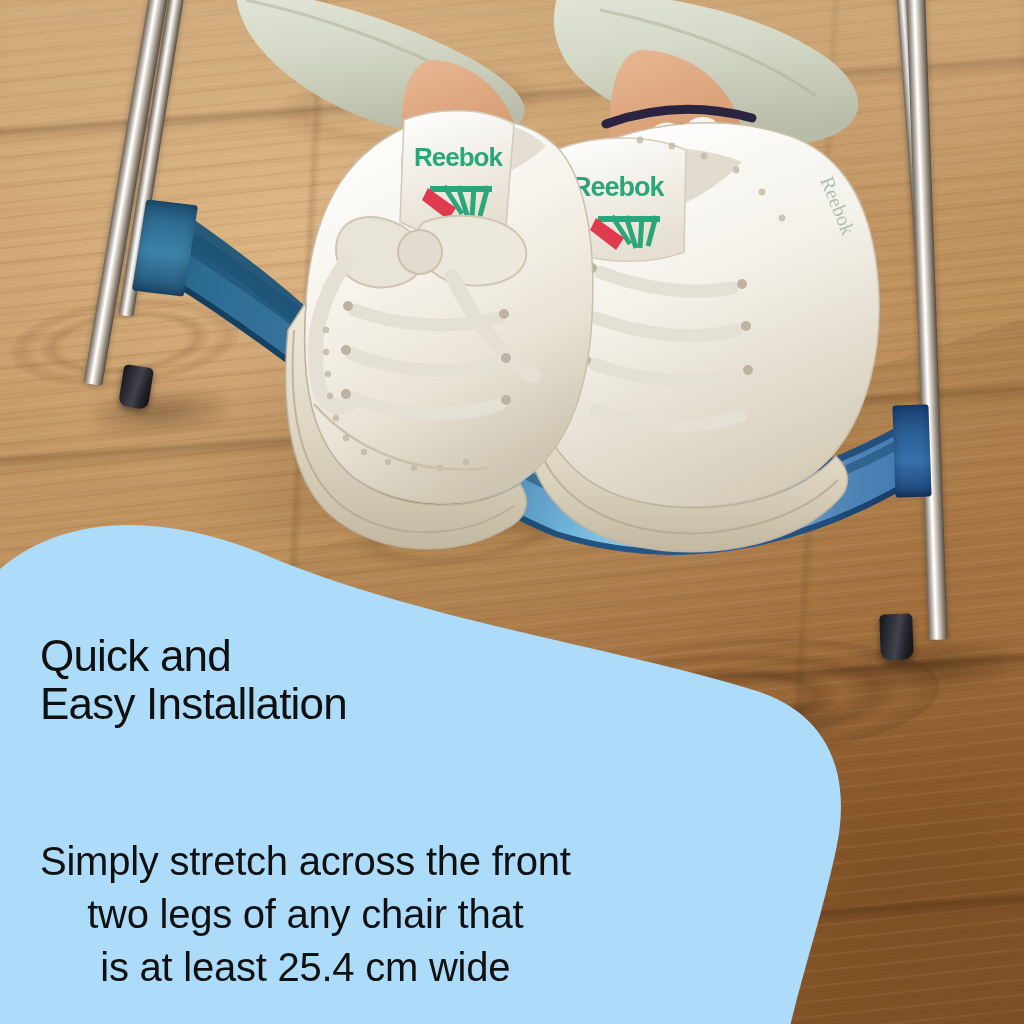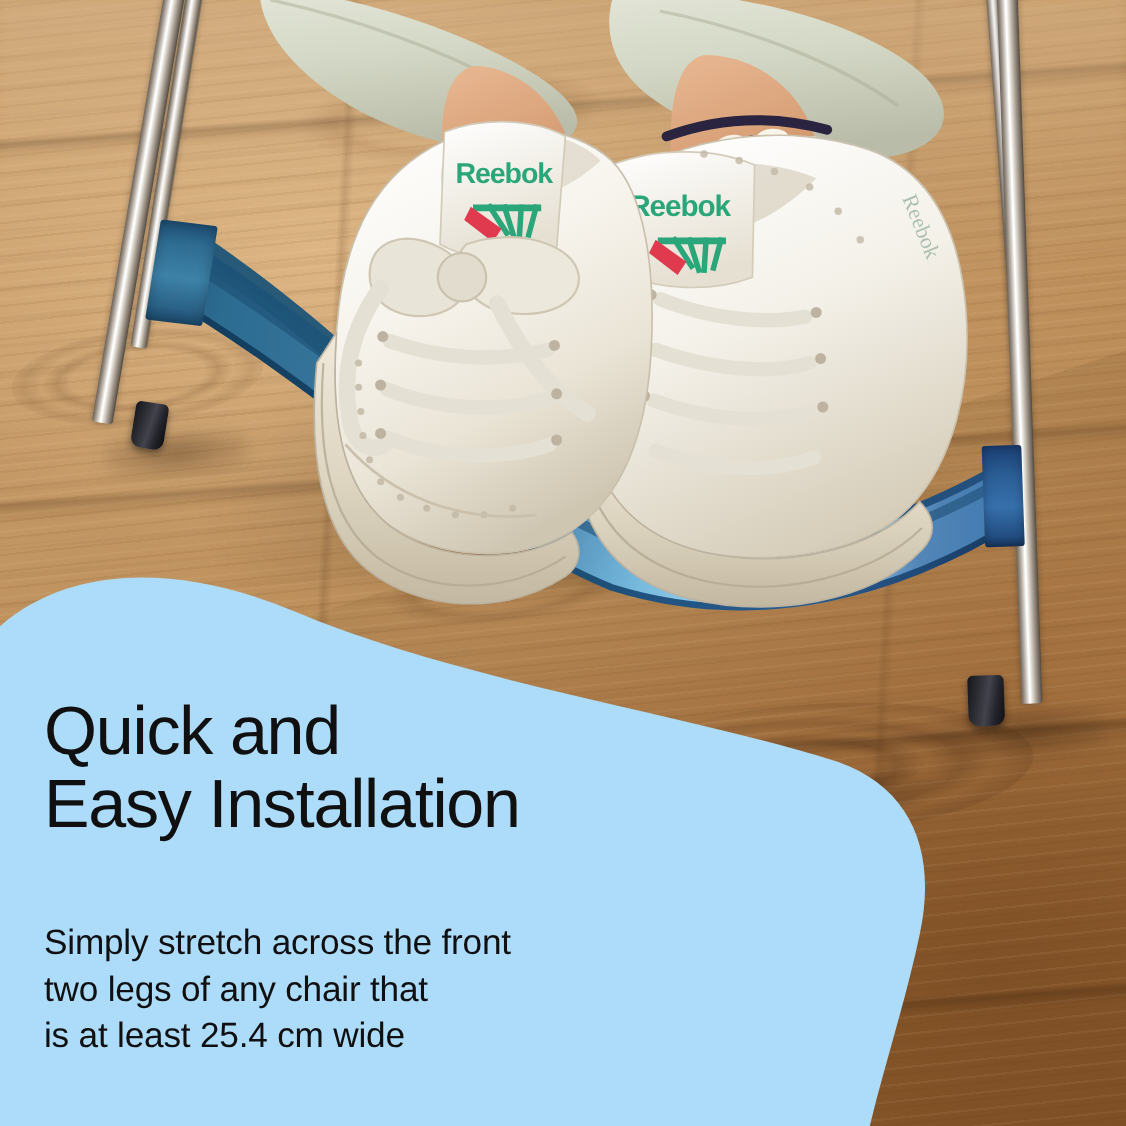--- a/index.html
+++ b/index.html
@@ -150,33 +150,34 @@
     pointer-events: none;
   }
   .panel-text {
     position: absolute;
     left: 40px;
     color: #101010;
     letter-spacing: -0.012em;
   }
   #headline {
     top: 632px;
-    font-size: 62px;
+    font-size: 44px;
     line-height: 1.08;
     font-weight: 500;
     letter-spacing: -0.018em;
     white-space: pre-line;
   }
   #subcopy {
     top: 835px;
-    font-size: 32px;
+    font-size: 40px;
     line-height: 1.33;
     font-weight: 400;
     letter-spacing: -0.006em;
     white-space: pre-line;
+    text-align: center;
   }
 </style>
 </head>
 <body>
 
 <div id="stage">
 
   <div class="floor"></div>
   <div class="floor-blur-top"></div>
   <div class="grain-swirl sw1"></div>

